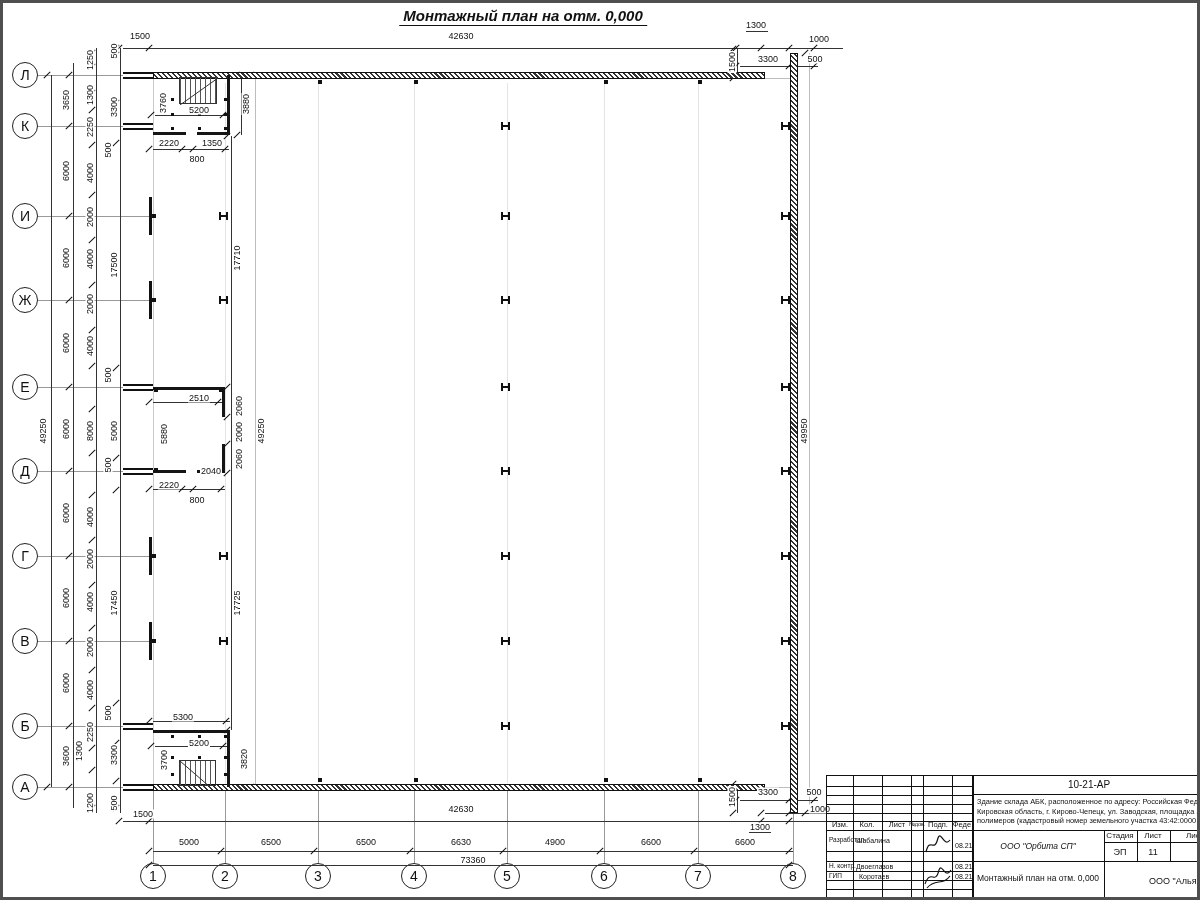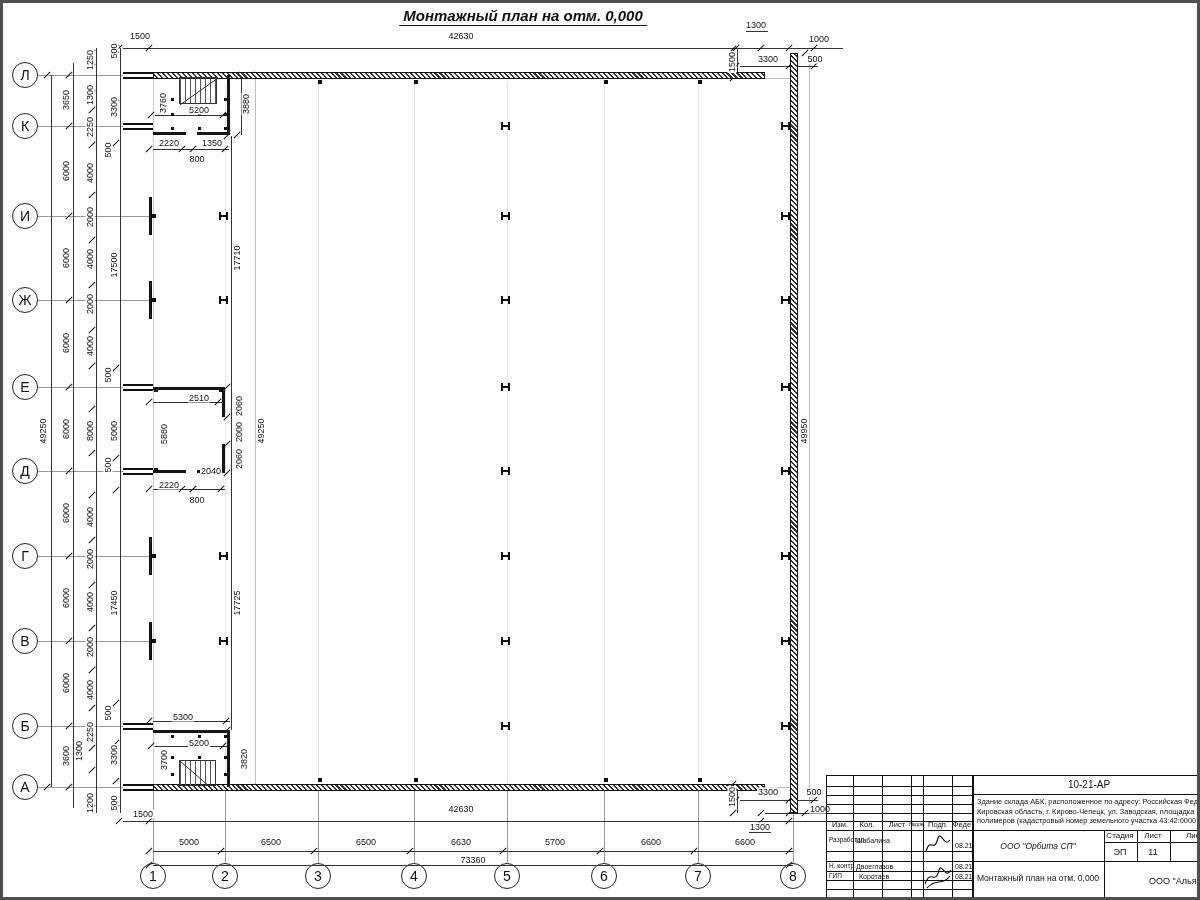--- a/index.html
+++ b/index.html
@@ -369,21 +369,21 @@
       <div class="dt" style="left: 458px; top: 806px;">42630</div>
       <div class="dt r" style="left: 729px; top: 794px;">1500</div>
       <div class="dt" style="left: 765px; top: 789px;">3300</div>
       <div class="dt" style="left: 811px; top: 789px;">500</div>
       <div class="dt" style="left: 817px; top: 806px;">1000</div>
       <div class="dt" style="left: 757px; top: 824px;">1300</div>
       <div class="dt" style="left: 186px; top: 839px;">5000</div>
       <div class="dt" style="left: 268px; top: 839px;">6500</div>
       <div class="dt" style="left: 363px; top: 839px;">6500</div>
       <div class="dt" style="left: 458px; top: 839px;">6630</div>
-      <div class="dt" style="left: 552px; top: 839px;">5700</div>
+      <div class="dt" style="left: 552px; top: 839px;">4900</div>
       <div class="dt" style="left: 648px; top: 839px;">6600</div>
       <div class="dt" style="left: 742px; top: 839px;">6600</div>
       <div class="dt" style="left: 470px; top: 857px;">73360</div>
     </div>
 
   <div id="tb">
 
     <div class="tbl" style="left:26px;top:0;width:1px;height:126px"></div>
     <div class="tbl" style="left:55px;top:0;width:1px;height:126px"></div>
     <div class="tbl" style="left:84px;top:0;width:1px;height:126px"></div>

